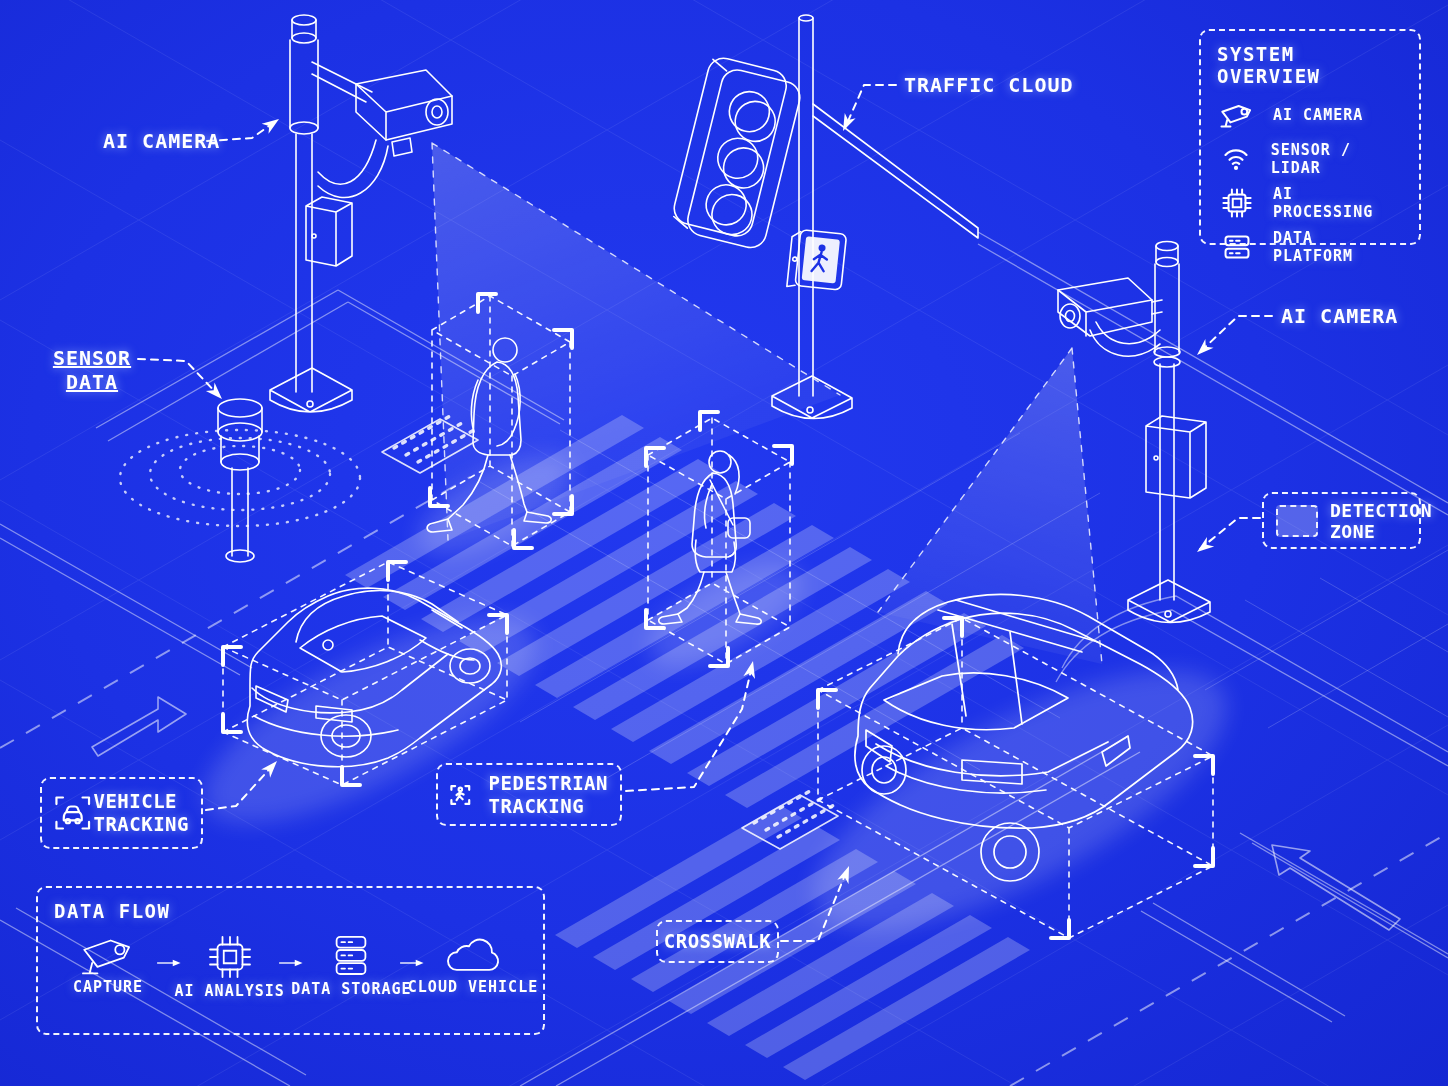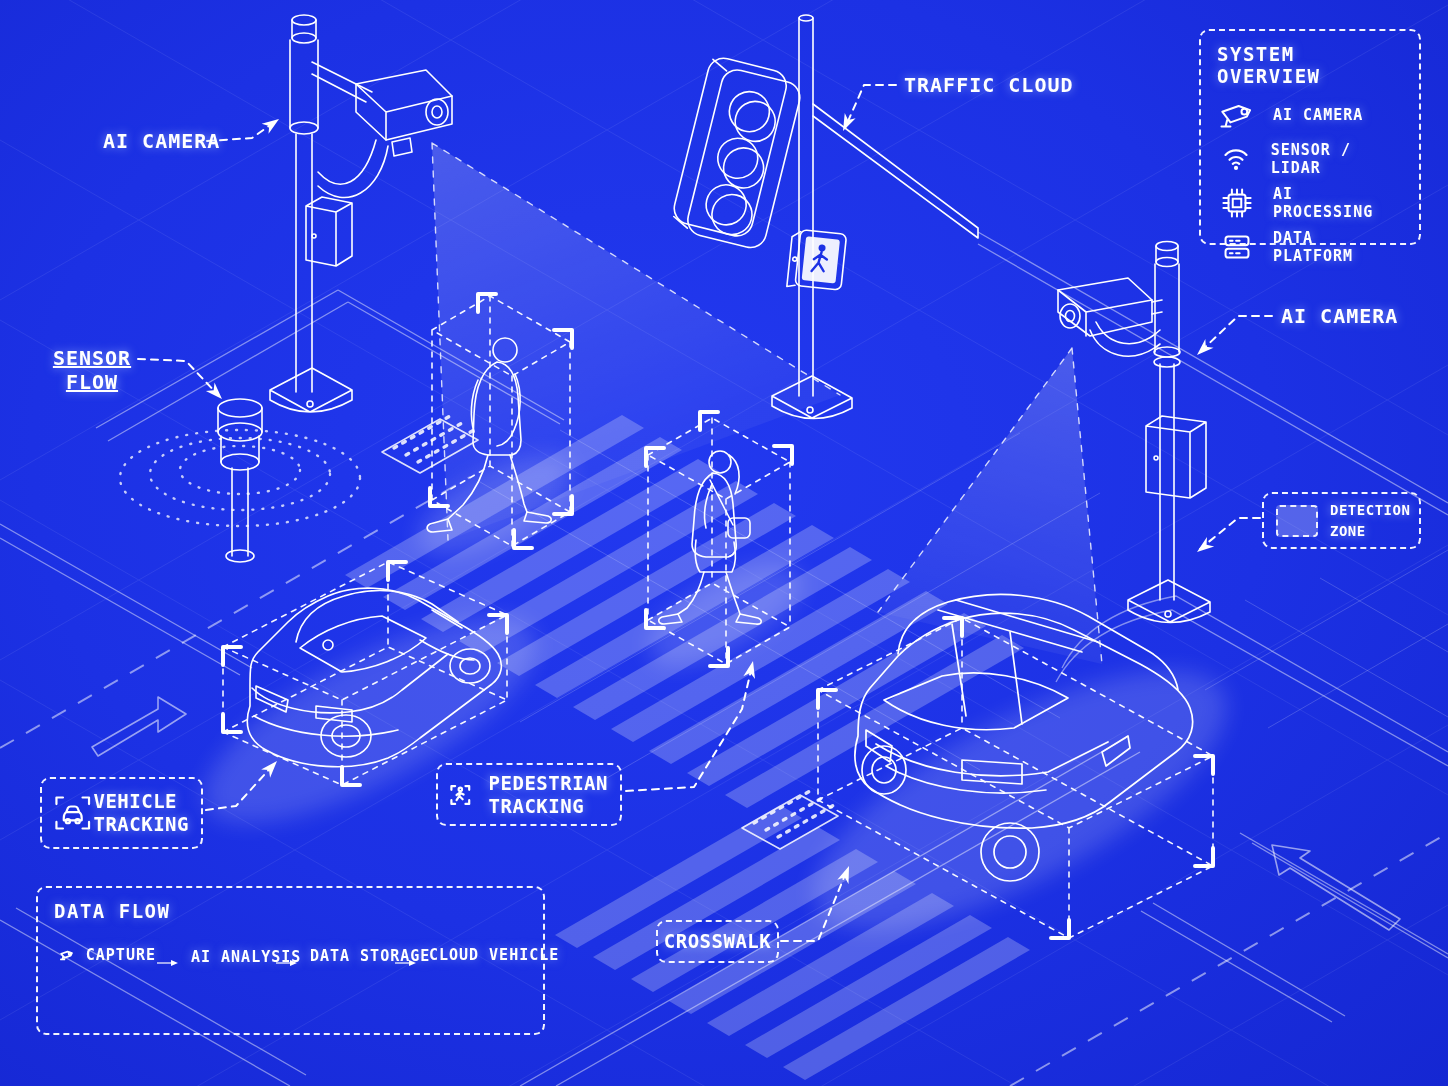--- a/index.html
+++ b/index.html
@@ -16,21 +16,21 @@
     text-shadow:0 0 10px rgba(170,195,255,.7);}
   .tagbox .lines span{display:block;}
   .tagbox.center{justify-content:center;}
   .panel{position:absolute;box-sizing:border-box;border:2px dashed rgba(255,255,255,.95);
     border-radius:10px;padding:12px 16px;text-shadow:0 0 10px rgba(170,195,255,.6);}
   .panel-title{font-weight:700;font-size:19px;letter-spacing:1.5px;}
   .so-row{display:flex;align-items:center;gap:16px;margin-top:11px;height:33px;}
   .so-icon{width:40px;display:flex;justify-content:center;}
   .so-label{font-weight:700;font-size:15px;letter-spacing:1px;}
   .df-row{display:flex;align-items:flex-start;justify-content:space-between;margin-top:10px;padding:0 6px;}
-  .df-step{display:flex;align-items:center;gap:12px;min-width:96px;}
+  .df-step{display:flex;flex-direction:column;align-items:center;gap:0;min-width:96px;}
   .df-label{font-weight:700;font-size:15px;letter-spacing:1px;white-space:nowrap;}
   .df-arrow{margin-top:22px;}
   .dz-chip{width:38px;height:28px;border:2px dashed rgba(255,255,255,.9);border-radius:4px;
     background:rgba(255,255,255,.25);flex:0 0 auto;}
   svg.icon{display:block;}
   svg.icon *{vector-effect:non-scaling-stroke;}
 </style>
 </head>
 <body>
 
@@ -309,27 +309,27 @@
       <polygon points="0,0 -17,-6 -12,0 -17,6" transform="translate(753,661) rotate(-77)"></polygon>
       <polygon points="0,0 -17,-6 -12,0 -17,6" transform="translate(849,866) rotate(-69)"></polygon>
     </g>
   </g>
 </svg>
 
 <div class="callout-text" style="left:103px;top:129px;">AI CAMERA</div>
 <div class="callout-text" style="left:904px;top:73px;">TRAFFIC CLOUD</div>
 <div class="callout-text" style="left:50px;top:346px;width:84px;text-align:center;text-decoration:underline;">
   <span>SENSOR</span>
-  <span>FLOW</span>
+  <span>DATA</span>
 </div>
 <div class="callout-text" style="left:1281px;top:304px;">AI CAMERA</div>
 
 <div class="tagbox" style="left:1262px;top:492px;width:159px;height:57px;">
   <div class="dz-chip"></div>
-  <div class="lines" style="font-size:14px;line-height:21px;">
+  <div class="lines" style="font-size:18px;line-height:21px;">
     <span>DETECTION</span>
     <span>ZONE</span>
   </div>
 </div>
 
 <div class="tagbox" style="left:40px;top:777px;width:163px;height:72px;gap:2px;">
   <svg class="icon" width="46" height="44" viewBox="0 0 46 44" stroke="#fff" fill="none" stroke-width="2.2" stroke-linecap="round" stroke-linejoin="round">
     <path d="M3 11 V3 H11 M35 3 H43 V11 M43 33 V41 H35 M11 41 H3 V33"></path>
     <path d="M12 28 q0 -5 3 -7 l2 -5 q1 -2 3.5 -2 h5 q2.5 0 3.5 2 l2 5 q3 2 3 7 v3 H12 Z"></path>
     <circle cx="17" cy="32" r="2.6"></circle>

